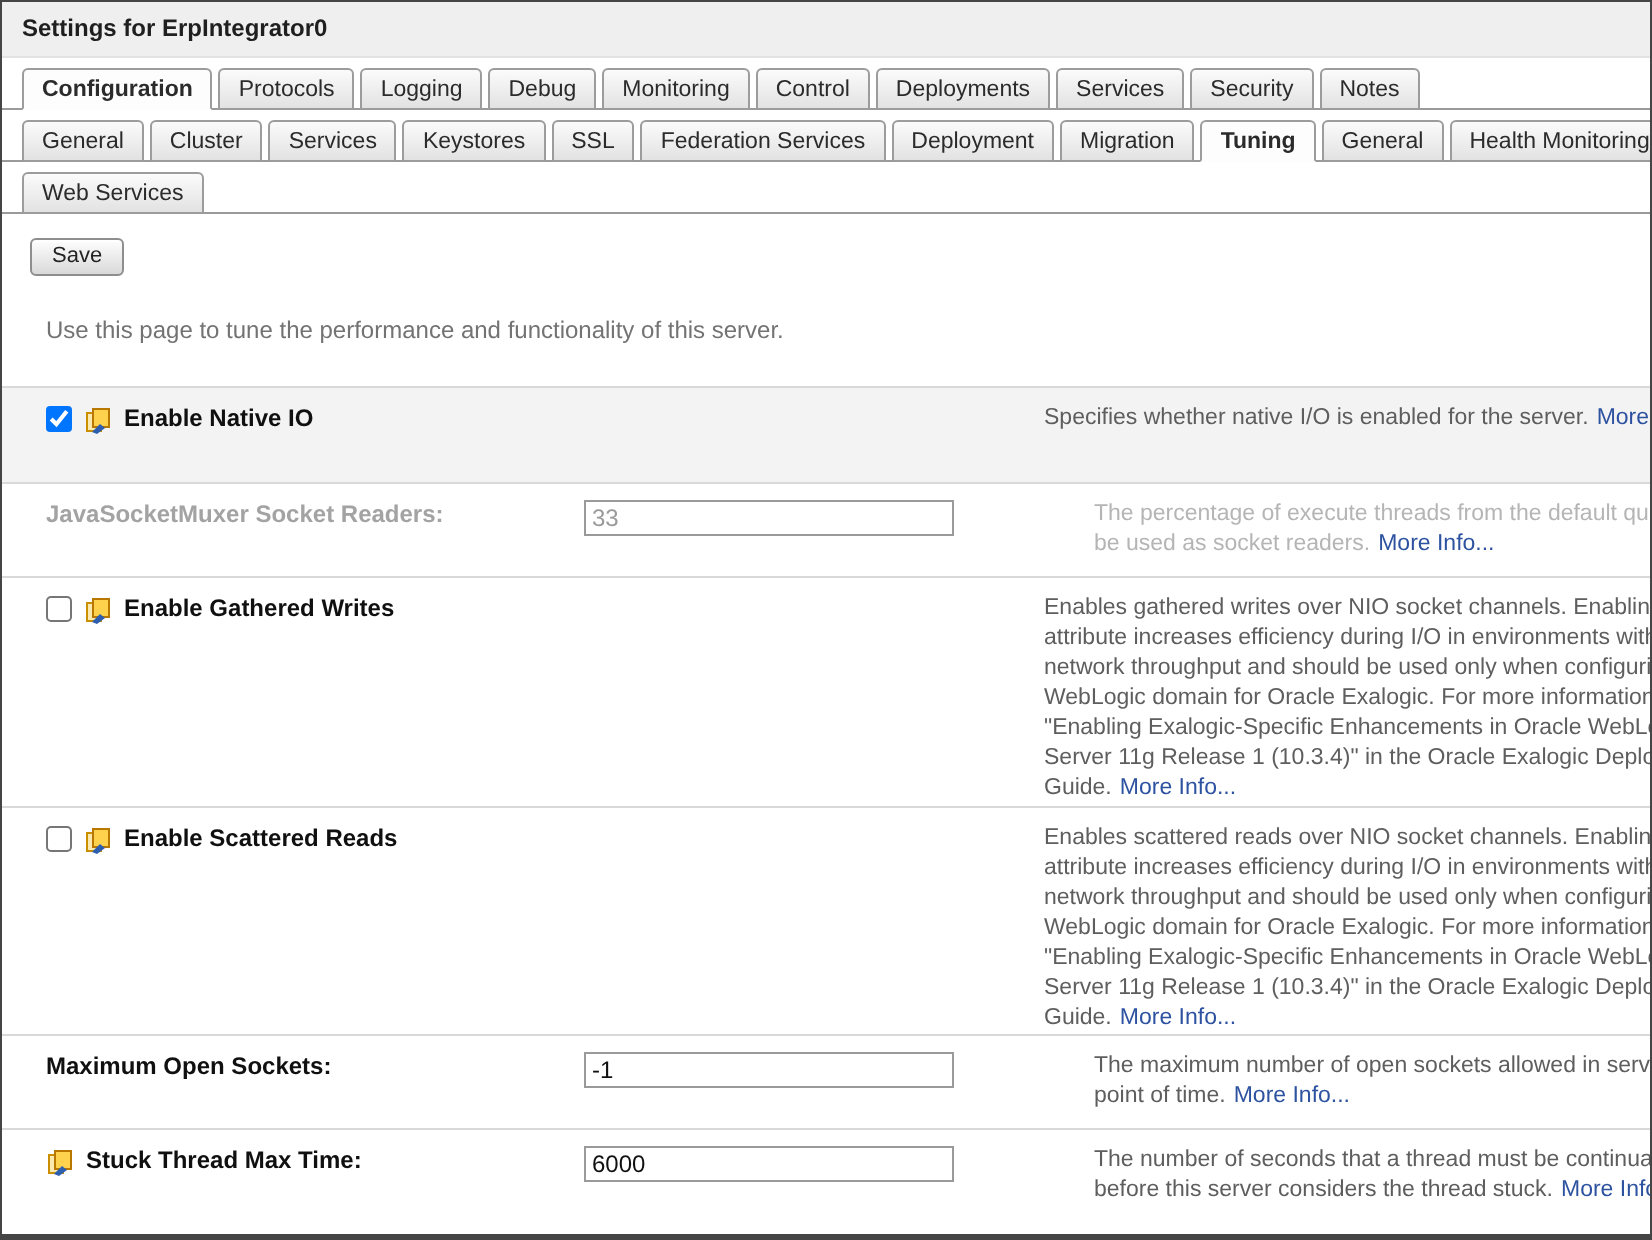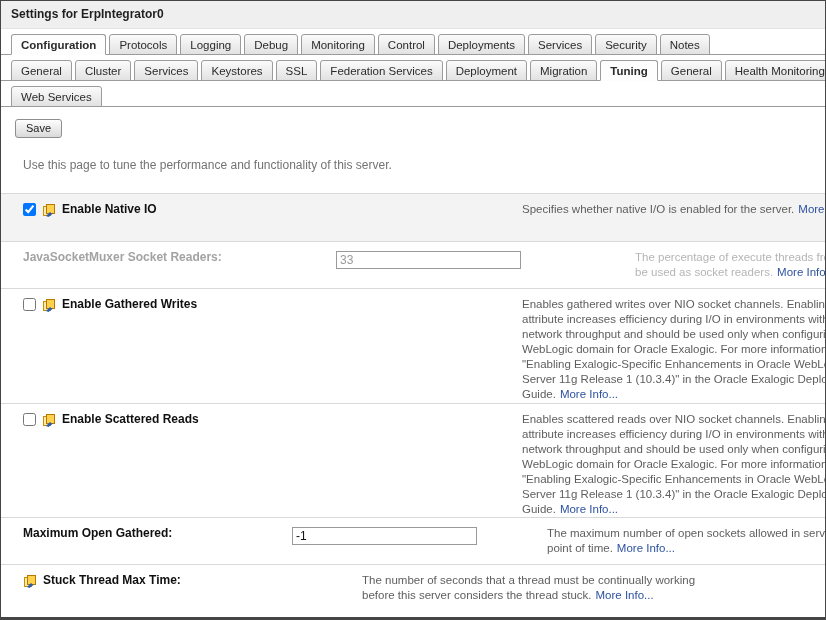--- a/index.html
+++ b/index.html
@@ -53,21 +53,21 @@
     margin:14px 0 21px 22px;
   }
   
   .form { width:100%; }
   .form-row {
     display:flex; align-items:flex-start;
     border-top:1px solid #d9d9d9;
     box-sizing:border-box; padding-top:8px;
   }
   .form-row:nth-child(1){ min-height:48px; background:#f3f3f3; }
-  .form-row:nth-child(2){ min-height:47px;gap:44px; }
+  .form-row:nth-child(2){ min-height:47px; }
   .form-row:nth-child(3){ min-height:115px; }
   .form-row:nth-child(4){ min-height:113px; }
   .form-row:nth-child(5){ min-height:47px; }
   .form-row:nth-child(6){ min-height:46px; }
   .col-label {
     flex:0 0 269px; padding-left:22px;
     display:flex; gap:6px; align-items:flex-start;
   }
   .cb { margin:1px 0 0 0; width:13px; height:13px; }
   .attr-icon { width:14px; height:14px; display:inline-block; flex:0 0 14px; margin-top:1px; }
@@ -196,40 +196,43 @@
         <span class="attr-label">Enable Scattered Reads</span>
       </div>
       <div class="col-input"></div>
       <div class="col-help">
         <span>Enables scattered reads over NIO socket channels. Enabling this attribute increases efficiency during I/O in environments with high network throughput and should be used only when configuring a WebLogic domain for Oracle Exalogic. For more information, see "Enabling Exalogic-Specific Enhancements in Oracle WebLogic Server 11g Release 1 (10.3.4)" in the Oracle Exalogic Deployment Guide.</span><a class="more-info">More Info...</a>
       </div>
     </div>
 
     <div class="form-row">
       <div class="col-label">
-        <span class="attr-label">Maximum Open Gathered:</span>
+        <span class="attr-label">Maximum Open Sockets:</span>
       </div>
       <div class="col-input">
         <input type="text" class="txt" value="-1" style="">
       </div>
       <div class="col-help">
         <span>The maximum number of open sockets allowed in server at a given point of time.</span><a class="more-info">More Info...</a>
       </div>
     </div>
 
     <div class="form-row">
       <div class="col-label">
         <span class="attr-icon">
           <svg width="14" height="14" viewBox="0 0 14 14">
               <rect x="1.5" y="3.5" width="7" height="9" fill="#fbe9b0" stroke="#c98f00"></rect>
               <rect x="4.5" y="1.5" width="8" height="9" fill="#ffd24d" stroke="#b87800"></rect>
               <path d="M4 13 L8 9 L10.5 11 L6.5 14 Z" fill="#2e5fae"></path>
             </svg>
         </span>
         <span class="attr-label">Stuck Thread Max Time:</span>
       </div>
+      <div class="col-input">
+        <input type="text" class="txt" value="6000" style="">
+      </div>
       <div class="col-help">
         <span>The number of seconds that a thread must be continually working before this server considers the thread stuck.</span><a class="more-info">More Info...</a>
       </div>
     </div>
 
   </div>
 </div>
 
 </body></html>

